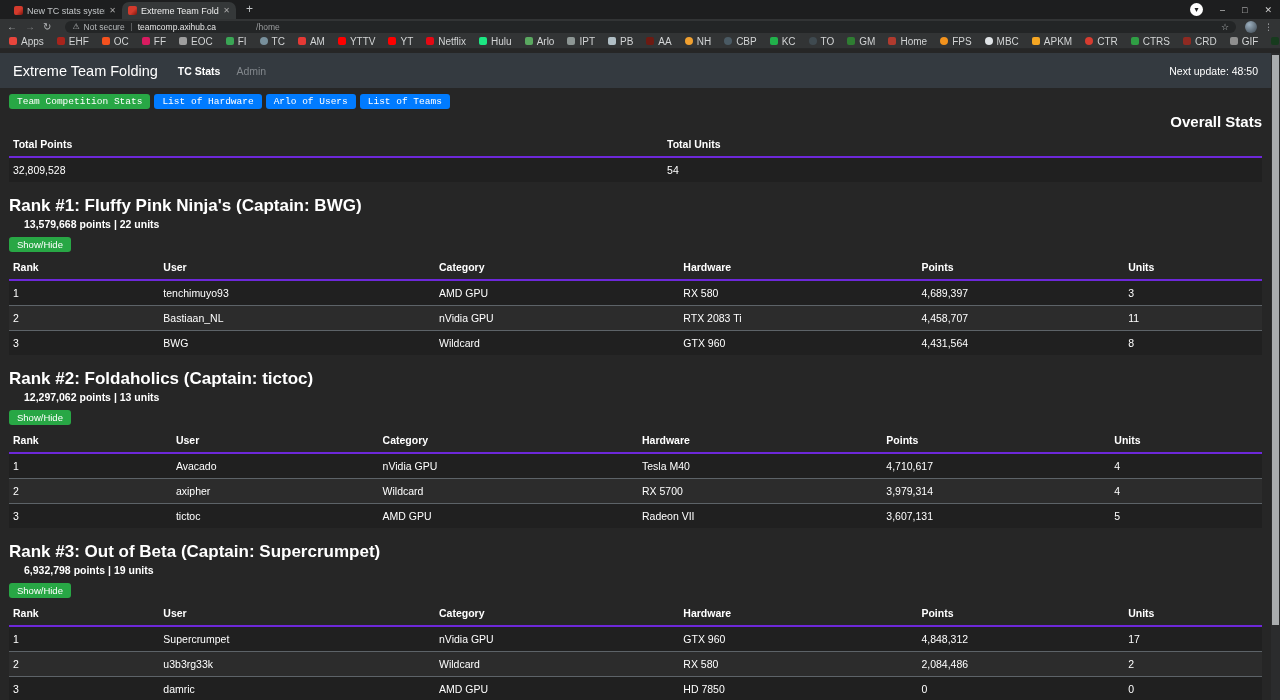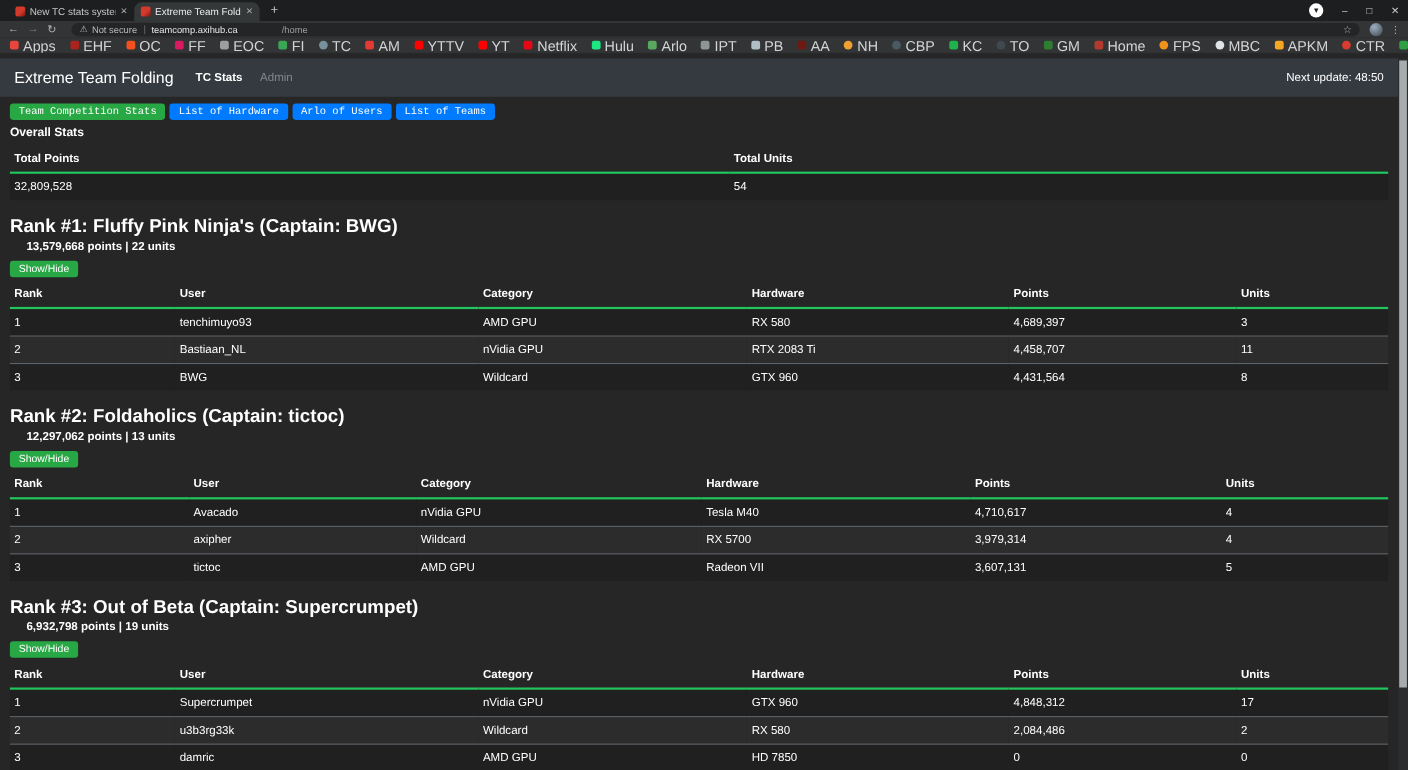--- a/index.html
+++ b/index.html
@@ -31,44 +31,44 @@
   .url-sep { border-left:1px solid #5a5c5e; height:8px; margin:0 6px; }
   .url-host { color:#e6e6e6; }
   .url-path { color:#9b9d9f;padding-left:40px; }
   .star-ico { margin-left:auto; color:#b6b9bb; font-size:9px; }
   .avatar { width:12px; height:12px; border-radius:50%; margin:0 7px 0 3px;
     background:radial-gradient(circle at 35% 30%,#9db0c0,#57646f 70%,#3c454d); }
   .menu-dots { color:#b6b9bb; font-size:9px; }
 
   .bookmarks { height:15px; background:#323435; display:flex; align-items:center; padding:0 9px;
     border-bottom:1px solid #272829; overflow:hidden; }
-  .bm { display:flex; align-items:center; margin-right:13px; font-size:13px; color:#d2d4d5; white-space:nowrap; }
+  .bm { display:flex; align-items:center; margin-right:13px; font-size:10px; color:#d2d4d5; white-space:nowrap; }
   .bm-ico { width:8px; height:8px; min-width:8px; border-radius:2px; margin-right:4px; }
   .bm-ico.round { border-radius:50%; }
 
   
   .pagewrap { position:relative; width:1280px; height:651px; }
   .content { width:1271px; }
   .navbar { height:35px; margin-top:4px; background:#343a40; display:flex; align-items:center; padding:0 13px; }
   .brand { font-size:14.5px; color:#fff; margin-right:20px; }
   .nl-active { font-size:10.5px; font-weight:700; color:#fff; margin-right:16px; }
   .nl-muted { font-size:10.5px; color:#82878c; }
   .next-update { margin-left:auto; font-size:10.5px; color:#fff; }
 
   .container { padding:0 9px; }
   .btnrow { margin-top:6px; display:flex; gap:4px;font-family:Liberation Mono, monospace; }
   .btn { display:inline-block; border:none; border-radius:3px; padding:2px 8px; font-size:9.5px;
     line-height:11px; color:#fff; font-family:inherit; cursor:pointer; }
   .btn-green { background:#28a745; }
   .btn-blue { background:#007bff; }
-  .section-label { font-size:11px; font-weight:700; line-height:13px; margin:6px 0 4px; }
+  .section-label { font-size:15px; font-weight:700; line-height:13px; margin:6px 0 4px;text-align:right; }
 
   table { width:100%; border-collapse:collapse; table-layout:fixed; }
   th { text-align:left; font-weight:700; font-size:10.5px; line-height:12px; padding:6px 4px;
-    border-bottom:2px solid #22c55e; }
+    border-bottom:2px solid #6d28d9; }
   td { font-size:10.5px; line-height:12px; padding:6px 4px; border-top:1px solid #5d6368; }
   tbody tr:nth-child(odd) { background:#202020; }
   tbody tr:nth-child(even) { background:#2c2c2c; }
 
   .tbl-overall th:nth-child(1), .tbl-overall td:nth-child(1) { width:52.2%; }
   .tbl-overall th:nth-child(2), .tbl-overall td:nth-child(2) { width:47.8%; }
 
   .cols-a th:nth-child(1){width:12%} .cols-a th:nth-child(2){width:22%} .cols-a th:nth-child(3){width:19.5%}
   .cols-a th:nth-child(4){width:19%} .cols-a th:nth-child(5){width:16.5%} .cols-a th:nth-child(6){width:11%}
   .cols-b th:nth-child(1){width:13%} .cols-b th:nth-child(2){width:16.5%} .cols-b th:nth-child(3){width:20.7%}

